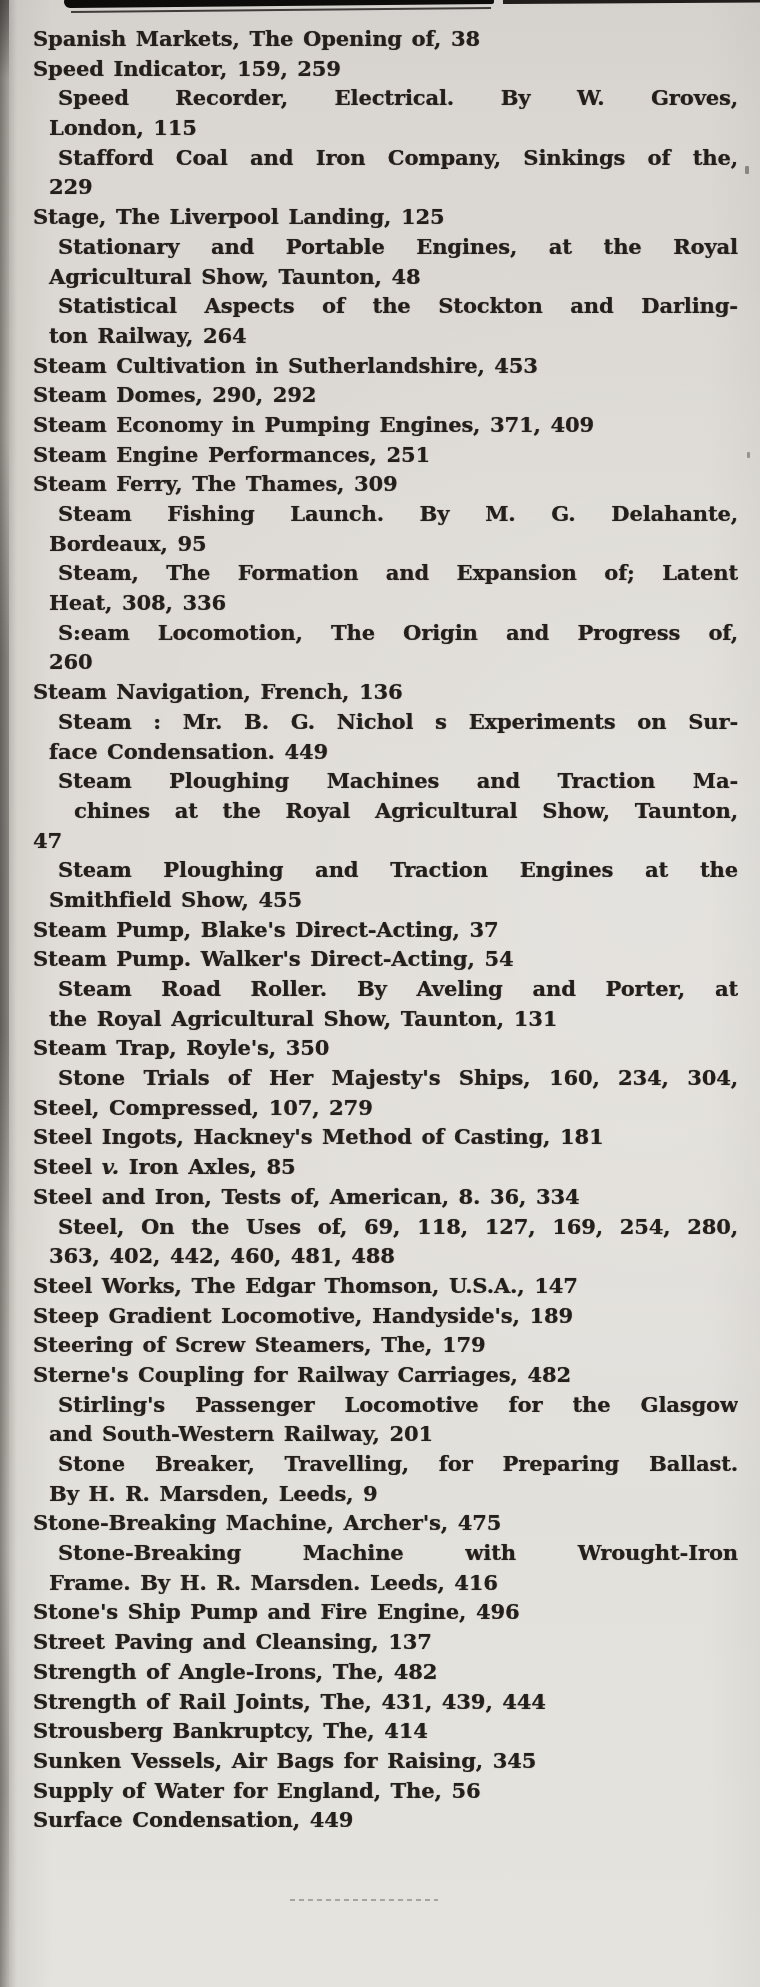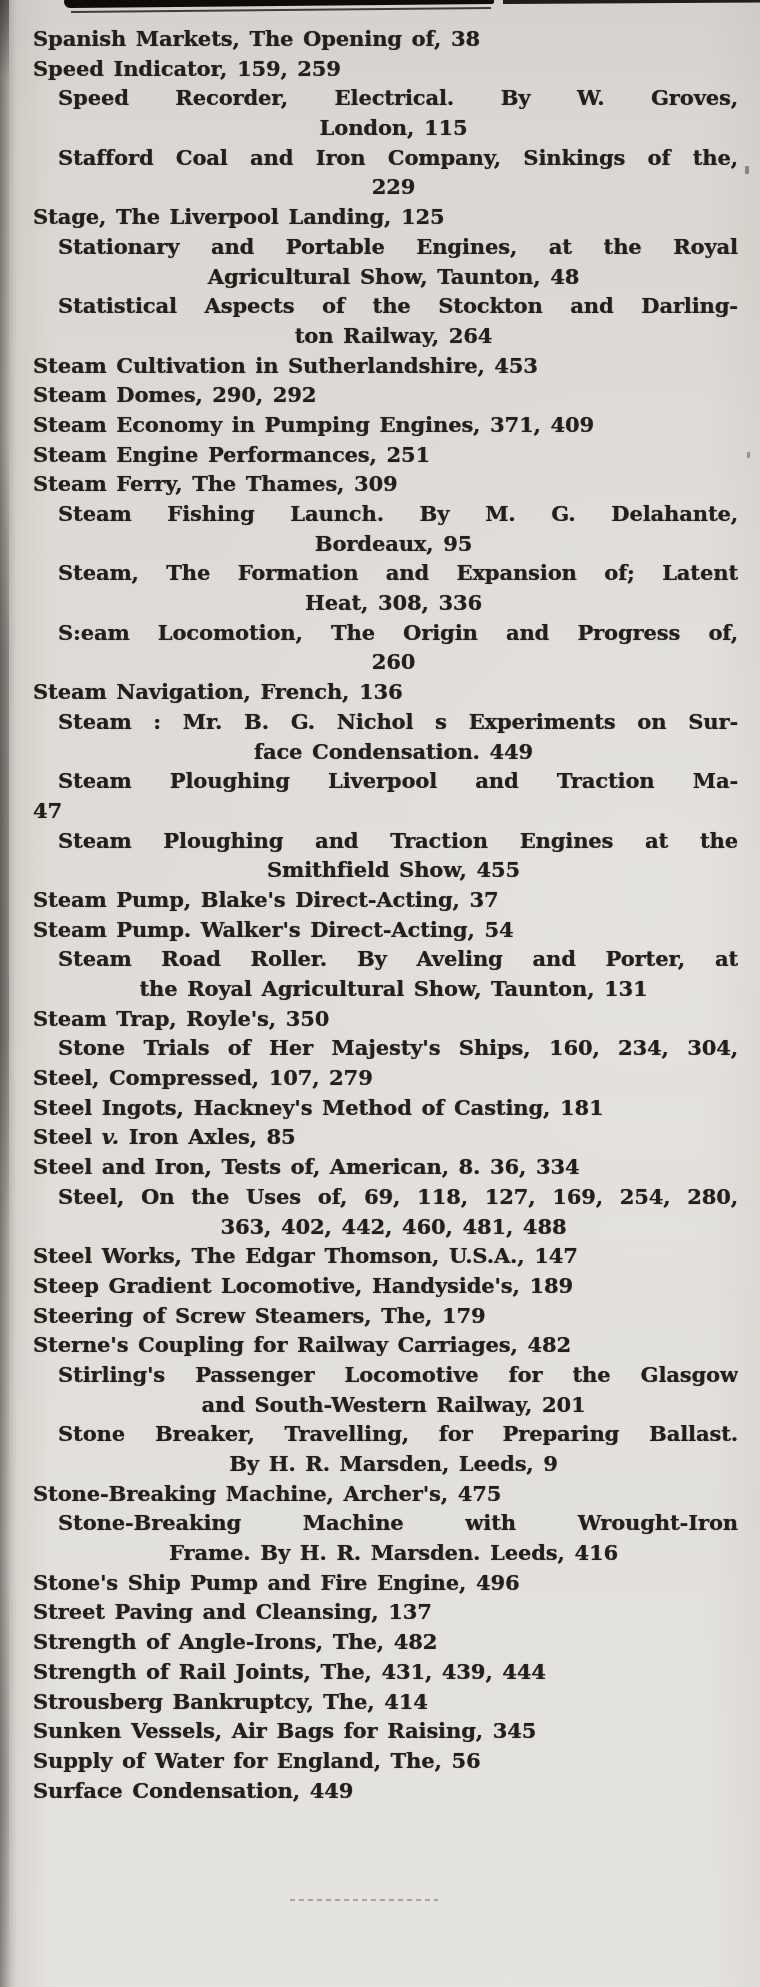--- a/index.html
+++ b/index.html
@@ -33,21 +33,21 @@
   .bleed{position:absolute;left:290px;top:1899px;width:148px;height:2px;
     background:repeating-linear-gradient(90deg, rgba(95,90,82,0.45) 0 5px, rgba(95,90,82,0) 5px 9px);}
   
   .index{position:absolute;left:33px;top:24px;width:705px;}
   .line{
     font-size:21px;line-height:29.7px;height:29.7px;overflow:hidden;
     font-weight:700;color:var(--ink,#241f1b);
     letter-spacing:-0.1px;word-spacing:2.5px;white-space:normal;
     text-shadow:0 0 1px rgba(35,28,22,0.5), 0.35px 0.35px 0 rgba(35,28,22,0.3);
   }
-  .line.cont{padding-left:16px;text-align:center;}
+  .line.cont{padding-left:16px;}
   .line.just{text-align:justify;text-align-last:justify;word-spacing:normal;margin-left:25px;}
   .it{font-style:italic;}
 </style>
 </head>
 <body>
 
 <div class="page">
   <div class="gutter"></div>
   <div class="rule-thick"></div>
   <div class="rule-thin-under"></div>
@@ -109,21 +109,22 @@
         <div class="line cont">260</div>
       </div>
       <div class="entry">
         <div class="line">Steam Navigation, French, 136</div>
       </div>
       <div class="entry">
         <div class="line just">Steam : Mr. B. G. Nichol s Experiments on Sur-</div>
         <div class="line cont">face Condensation. 449</div>
       </div>
       <div class="entry">
-        <div class="line just">Steam Ploughing Liverpool and Traction Ma-</div>
+        <div class="line just">Steam Ploughing Machines and Traction Ma-</div>
+        <div class="line cont just">chines at the Royal Agricultural Show, Taunton,</div>
         <div class="line">47</div>
       </div>
       <div class="entry">
         <div class="line just">Steam Ploughing and Traction Engines at the</div>
         <div class="line cont">Smithfield Show, 455</div>
       </div>
       <div class="entry">
         <div class="line">Steam Pump, Blake's Direct-Acting, 37</div>
       </div>
       <div class="entry">

